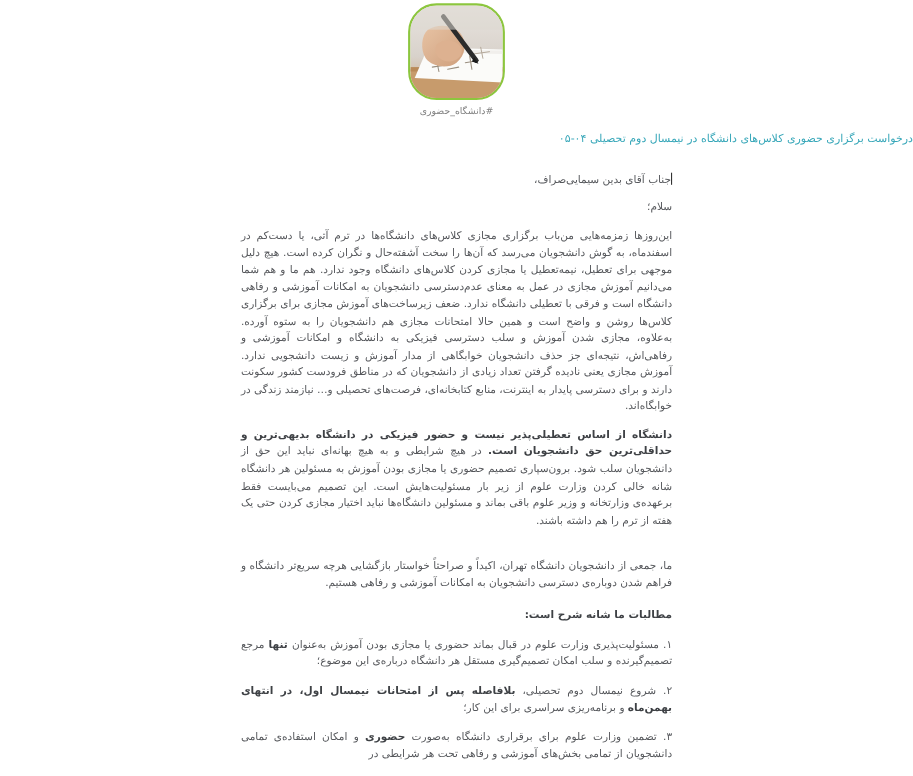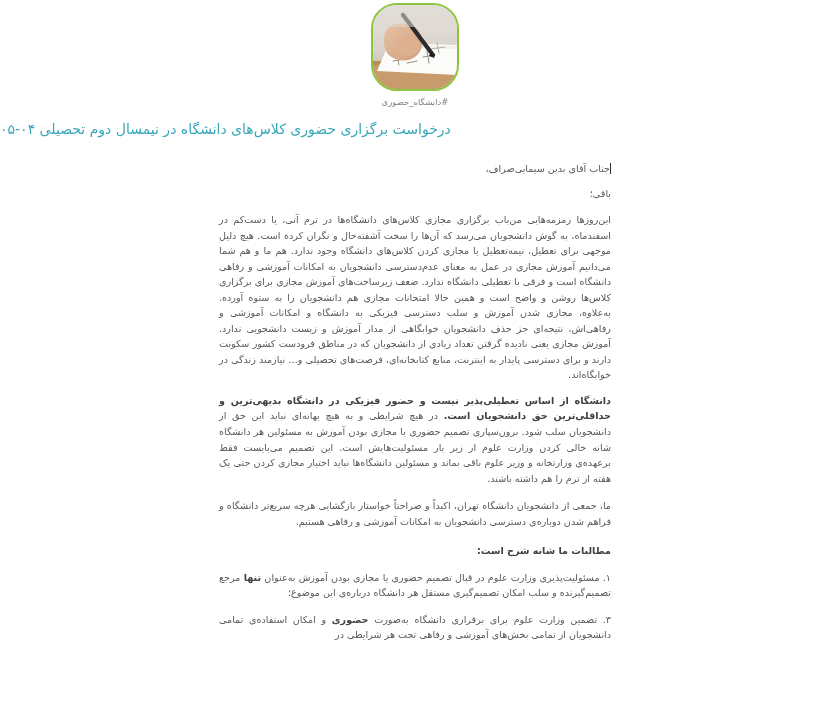--- a/index.html
+++ b/index.html
@@ -46,23 +46,23 @@
     text-align: center;
     font-size: 8.5px;
     color: #7e7e7e;
     margin-top: 6px;
     letter-spacing: 0;
     direction: rtl;
   }
 
   
   .doc-title {
-    text-align: left;
+    text-align: right;
     color: #37a7b9;
-    font-size: 14px;
+    font-size: 10px;
     font-weight: normal;
     margin: 14px 0 0 0;
     direction: rtl;
   }
 
   
   .content {
     width: 392px;
     margin: 0 auto;
     margin-top: 24px;
@@ -95,21 +95,21 @@
   p.para.first { margin-top: 11px; }
 
   .addressee-2 { margin-top: 11px; }
 
   p.bold-para {
     margin: 10px 0 0 0;
     text-align: justify;
   }
   p.bold-para .lead { font-weight: bold; color: #3e4145; }
 
-  .closing-req { margin-top: 12px; text-align: justify; }
+  .closing-req { margin-top: 26px; text-align: justify; }
 
   .demands-head {
     margin-top: 14px;
     font-weight: bold;
     color: #3e4145;
   }
 
   ol.demands {
     list-style: none;
     margin: 0;
@@ -165,38 +165,44 @@
   <div class="hashtag">#دانشگاه_حضوری</div>
 
   <h1 class="doc-title">درخواست برگزاری حضوری کلاس‌های دانشگاه در نیمسال دوم تحصیلی ۰۴-۰۵</h1>
 
   <div class="content">
 
     <div class="salutation-block">
       <div class="salutation-line-1"><span class="caret"></span><span>جناب آقای بدین سیمایی‌صراف،</span></div>
     </div>
 
-    <div class="greeting">باقی؛</div>
+    <div class="greeting">سلام؛</div>
 
     <p class="para first">این‌روزها زمزمه‌هایی من‌باب برگزاری مجازی کلاس‌های دانشگاه‌ها در ترم آتی، یا دست‌کم در اسفندماه، به گوش دانشجویان می‌رسد که آن‌ها را سخت آشفته‌حال و نگران کرده است. هیچ دلیل موجهی برای تعطیل، نیمه‌تعطیل یا مجازی کردن کلاس‌های دانشگاه وجود ندارد. هم ما و هم شما می‌دانیم آموزش مجازی در عمل به معنای عدم‌دسترسی دانشجویان به امکانات آموزشی و رفاهی دانشگاه است و فرقی با تعطیلی دانشگاه ندارد. ضعف زیرساخت‌های آموزش مجازی برای برگزاری کلاس‌ها روشن و واضح است و همین حالا امتحانات مجازی هم دانشجویان را به ستوه آورده. به‌علاوه، مجازی شدن آموزش و سلب دسترسی فیزیکی به دانشگاه و امکانات آموزشی و رفاهی‌اش، نتیجه‌ای جز حذف دانشجویان خوابگاهی از مدار آموزش و زیست دانشجویی ندارد. آموزش مجازی یعنی نادیده گرفتن تعداد زیادی از دانشجویان که در مناطق فرودست کشور سکونت دارند و برای دسترسی پایدار به اینترنت، منابع کتابخانه‌ای، فرصت‌های تحصیلی و… نیازمند زندگی در خوابگاه‌اند.</p>
 
 
     <p class="bold-para"><span class="lead">دانشگاه از اساس تعطیلی‌پذیر نیست و حضور فیزیکی در دانشگاه بدیهی‌ترین و حداقلی‌ترین حق دانشجویان است.</span>
       <span>در هیچ شرایطی و به هیچ بهانه‌ای نباید این حق از دانشجویان سلب شود. برون‌سپاری تصمیم حضوری یا مجازی بودن آموزش به مسئولین هر دانشگاه شانه خالی کردن وزارت علوم از زیر بار مسئولیت‌هایش است. این تصمیم می‌بایست فقط برعهده‌ی وزارتخانه و وزیر علوم باقی بماند و مسئولین دانشگاه‌ها نباید اختیار مجازی کردن حتی یک هفته از ترم را هم داشته باشند.</span></p>
 
     <p class="closing-req">ما، جمعی از دانشجویان دانشگاه تهران، اکیداً و صراحتاً خواستار بازگشایی هرچه سریع‌تر دانشگاه و فراهم شدن دوباره‌ی دسترسی دانشجویان به امکانات آموزشی و رفاهی هستیم.</p>
 
     <div class="demands-head">مطالبات ما شانه شرح است:</div>
 
     <ol class="demands">
       <li>
         <span class="num">۱.</span>
-        <span>مسئولیت‌پذیری وزارت علوم در قبال تصمیم حضوری یا مجازی بودن آموزش به‌عنوان</span>
+        <span>مسئولیت‌پذیری وزارت علوم در قبال بماند حضوری یا مجازی بودن آموزش به‌عنوان</span>
         <b>تنها</b>
         <span>مرجع تصمیم‌گیرنده و سلب امکان تصمیم‌گیری مستقل هر دانشگاه درباره‌ی این موضوع؛</span>
+      </li>
+      <li>
+        <span class="num">۲.</span>
+        <span>شروع نیمسال دوم تحصیلی،</span>
+        <b>بلافاصله پس از امتحانات نیمسال اول، در انتهای بهمن‌ماه</b>
+        <span>و برنامه‌ریزی سراسری برای این کار؛</span>
       </li>
       <li>
         <span class="num">۳.</span>
         <span>تضمین وزارت علوم برای برقراری دانشگاه به‌صورت</span>
         <b>حضوری</b>
         <span>و امکان استفاده‌ی تمامی دانشجویان از تمامی بخش‌های آموزشی و رفاهی تحت هر شرایطی در</span>
         
       </li>
     </ol>
 

